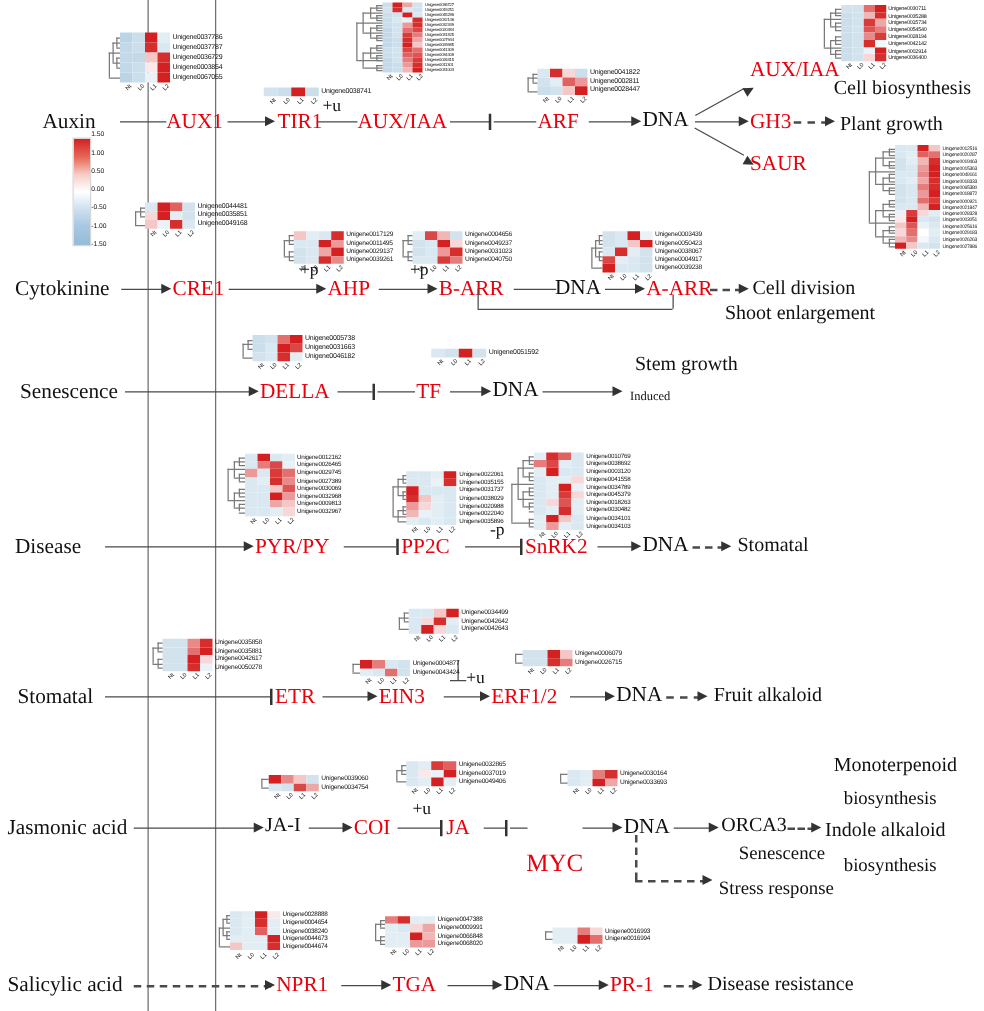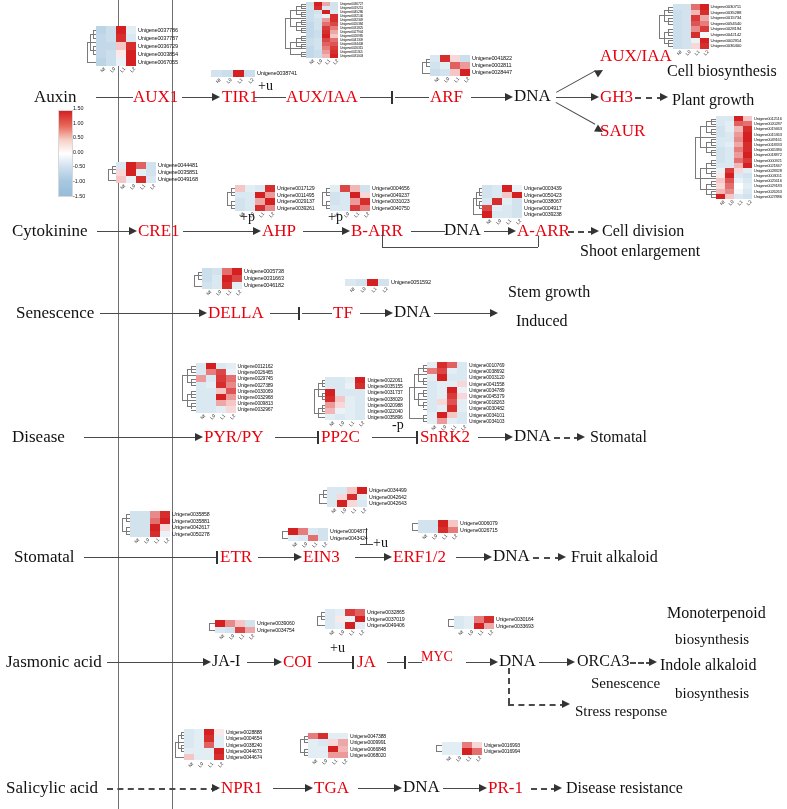--- a/index.html
+++ b/index.html
@@ -150,21 +150,21 @@
   <div class="rail" style="left:270px;top:313px;width:28px"></div>
   <div class="inhib" style="left:298px;top:307px"></div>
   <div class="rail" style="left:302px;top:313px;width:30px"></div>
   <div class="node red" style="left:333px;top:304px;font-size:17px">TF</div>
   <div class="rail" style="left:360px;top:313px;width:29px"></div>
   <div class="arrow" style="left:385px;top:308.5px"></div>
   <div class="node blk" style="left:394px;top:303px;font-size:17px">DNA</div>
   <div class="rail" style="left:434px;top:313px;width:60px"></div>
   <div class="arrow" style="left:490px;top:308.5px"></div>
   <div class="outcome" style="left:508px;top:284px;font-size:16px">Stem growth</div>
-  <div class="outcome" style="left:516px;top:313px;font-size:16px">Induced</div>
+  <div class="outcome" style="left:504px;top:313px;font-size:10px">Induced</div>
 
   <div class="hormone" style="left:12px;top:428px;font-size:17px">Disease</div>
 
   <div class="rail" style="left:84px;top:437px;width:114px"></div>
   <div class="arrow" style="left:195px;top:432.5px"></div>
   <div class="node red" style="left:204px;top:428px;font-size:17px">PYR/PY</div>
   <div class="rail" style="left:275px;top:437px;width:42px"></div>
   <div class="inhib" style="left:317px;top:431px"></div>
   <div class="node red" style="left:321px;top:428px;font-size:17px">PP2C</div>
   <div class="plus" style="left:392px;top:418px;font-size:14px">-p</div>
@@ -207,21 +207,21 @@
   <div class="rail" style="left:247px;top:662px;width:32px"></div>
   <div class="arrow" style="left:274px;top:657.5px"></div>
   <div class="node red" style="left:283px;top:653px;font-size:17px">COI</div>
   <div class="plus" style="left:330px;top:641px;font-size:14px">+u</div>
   <div class="rail" style="left:318px;top:662px;width:35px"></div>
   <div class="inhib" style="left:352px;top:656px"></div>
   <div class="node red" style="left:357px;top:653px;font-size:17px">JA</div>
   <div class="rail" style="left:387px;top:662px;width:17px"></div>
   <div class="inhib" style="left:404px;top:656px"></div>
   <div class="rail" style="left:408px;top:662px;width:14px"></div>
-  <div class="node red" style="left:421px;top:650px;font-size:14px">MYC</div>
+  <div class="node red" style="left:421px;top:681px;font-size:20px">MYC</div>
   <div class="rail" style="left:466px;top:662px;width:28px"></div>
   <div class="arrow" style="left:490px;top:657.5px"></div>
   <div class="node blk" style="left:499px;top:652px;font-size:17px">DNA</div>
   <div class="rail" style="left:539px;top:662px;width:32px"></div>
   <div class="arrow" style="left:567px;top:657.5px"></div>
   <div class="node blk" style="left:577px;top:653px;font-size:16px">ORCA3</div>
   <div class="rail dash" style="left:630px;top:662px;width:22px"></div>
   <div class="arrow" style="left:649px;top:657.5px"></div>
   <div class="outcome" style="left:667px;top:605px;font-size:16px">Monoterpenoid</div>
   <div class="outcome" style="left:675px;top:632px;font-size:15px">biosynthesis</div>

